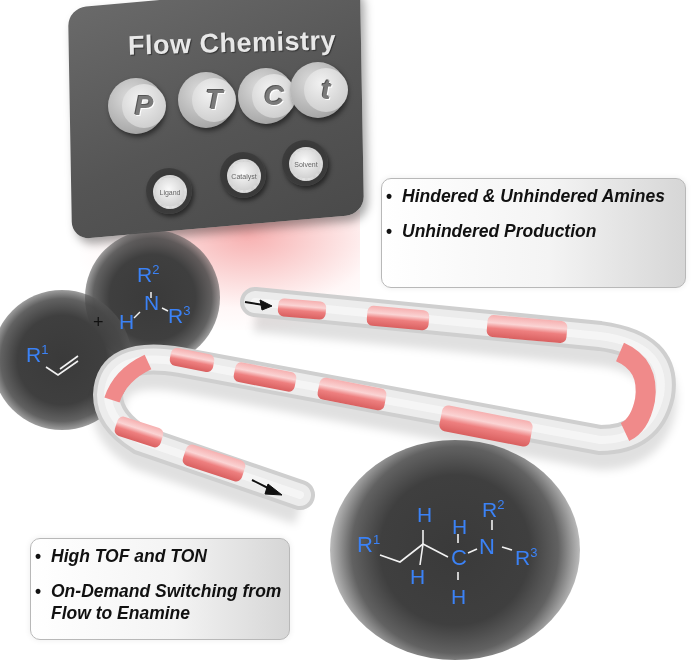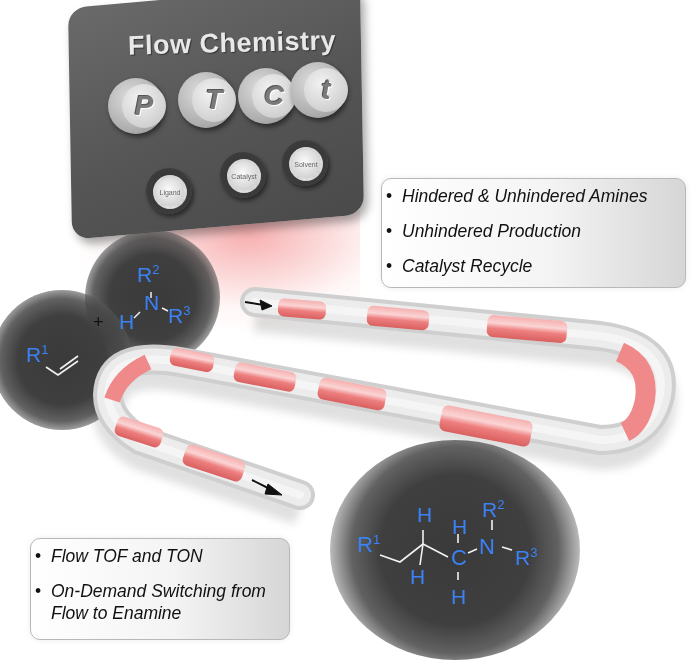--- a/index.html
+++ b/index.html
@@ -29,21 +29,21 @@
   
   .bubble{position:absolute;border-radius:50%;
     background:radial-gradient(circle,#3a3a3a 0%,#3f3f3f 45%,rgba(70,70,70,.85) 62%,rgba(120,120,120,.35) 78%,rgba(255,255,255,0) 92%);}
   .chem{position:absolute;color:#3b82f6;font-size:21px;}
   .chem sup{font-size:13px;}
   
   .info{position:absolute;border:1px solid #b8b8b8;border-radius:10px;
     background:linear-gradient(90deg,#ffffff 0%,#f4f4f4 55%,#d6d6d6 100%);
     box-shadow:0 0 6px rgba(0,0,0,.08);}
   .info ul{margin:0;padding:0;list-style:none;}
-  .info li{font-family:"Liberation Sans",sans-serif;font-style:italic;font-weight:normal;color:#111;
+  .info li{font-family:"Liberation Sans",sans-serif;font-style:italic;font-weight:bold;color:#111;
     font-size:17.5px;line-height:22px;position:relative;padding-left:20px;}
   .info li::before{content:"\2022";position:absolute;left:4px;top:0;font-style:normal;}
   .plus{position:absolute;font-size:18px;color:#111;}
 </style>
 </head>
 <body>
 
 <div id="stage">
 
   <div id="panel-glow" class="abs"></div>
@@ -71,21 +71,20 @@
     <div class="dial-face">Catalyst</div>
   </div>
   <div class="dial" style="left:282px;top:140px;">
     <div class="dial-face">Solvent</div>
   </div>
 
   <div class="info" style="left:381px;top:178px;width:303px;height:108px;">
     <ul style="padding-top:6px;">
       <li style="margin-bottom:13px;">Hindered &amp; Unhindered Amines</li>
       <li style="margin-bottom:13px;">Unhindered Production</li>
-      <li>Catalyst Recycle</li>
     </ul>
   </div>
 
   <div class="bubble" style="left:85px;top:230px;width:135px;height:135px;"></div>
   <div class="bubble" style="left:-8px;top:290px;width:140px;height:140px;"></div>
 
   <div class="chem" style="left:137px;top:262px;"><span>R</span><sup>2</sup></div>
   <div class="chem" style="left:144px;top:291px;">N</div>
   <div class="chem" style="left:119px;top:310px;">H</div>
   <div class="chem" style="left:168px;top:303px;"><span>R</span><sup>3</sup></div>
@@ -159,18 +158,18 @@
   <div class="chem" style="left:410px;top:565px;">H</div>
   <div class="chem" style="left:452px;top:515px;">H</div>
   <div class="chem" style="left:451px;top:545px;font-size:22px;">C</div>
   <div class="chem" style="left:451px;top:585px;">H</div>
   <div class="chem" style="left:479px;top:534px;font-size:22px;">N</div>
   <div class="chem" style="left:482px;top:497px;"><span>R</span><sup>2</sup></div>
   <div class="chem" style="left:515px;top:545px;"><span>R</span><sup>3</sup></div>
 
   <div class="info" style="left:30px;top:538px;width:258px;height:100px;">
     <ul style="padding-top:6px;">
-      <li style="margin-bottom:13px;">Flow TOF and TON</li>
+      <li style="margin-bottom:13px;">High TOF and TON</li>
       <li style="width:235px;">On-Demand Switching from Flow to Enamine</li>
     </ul>
   </div>
 
 </div>
 
 </body></html>

